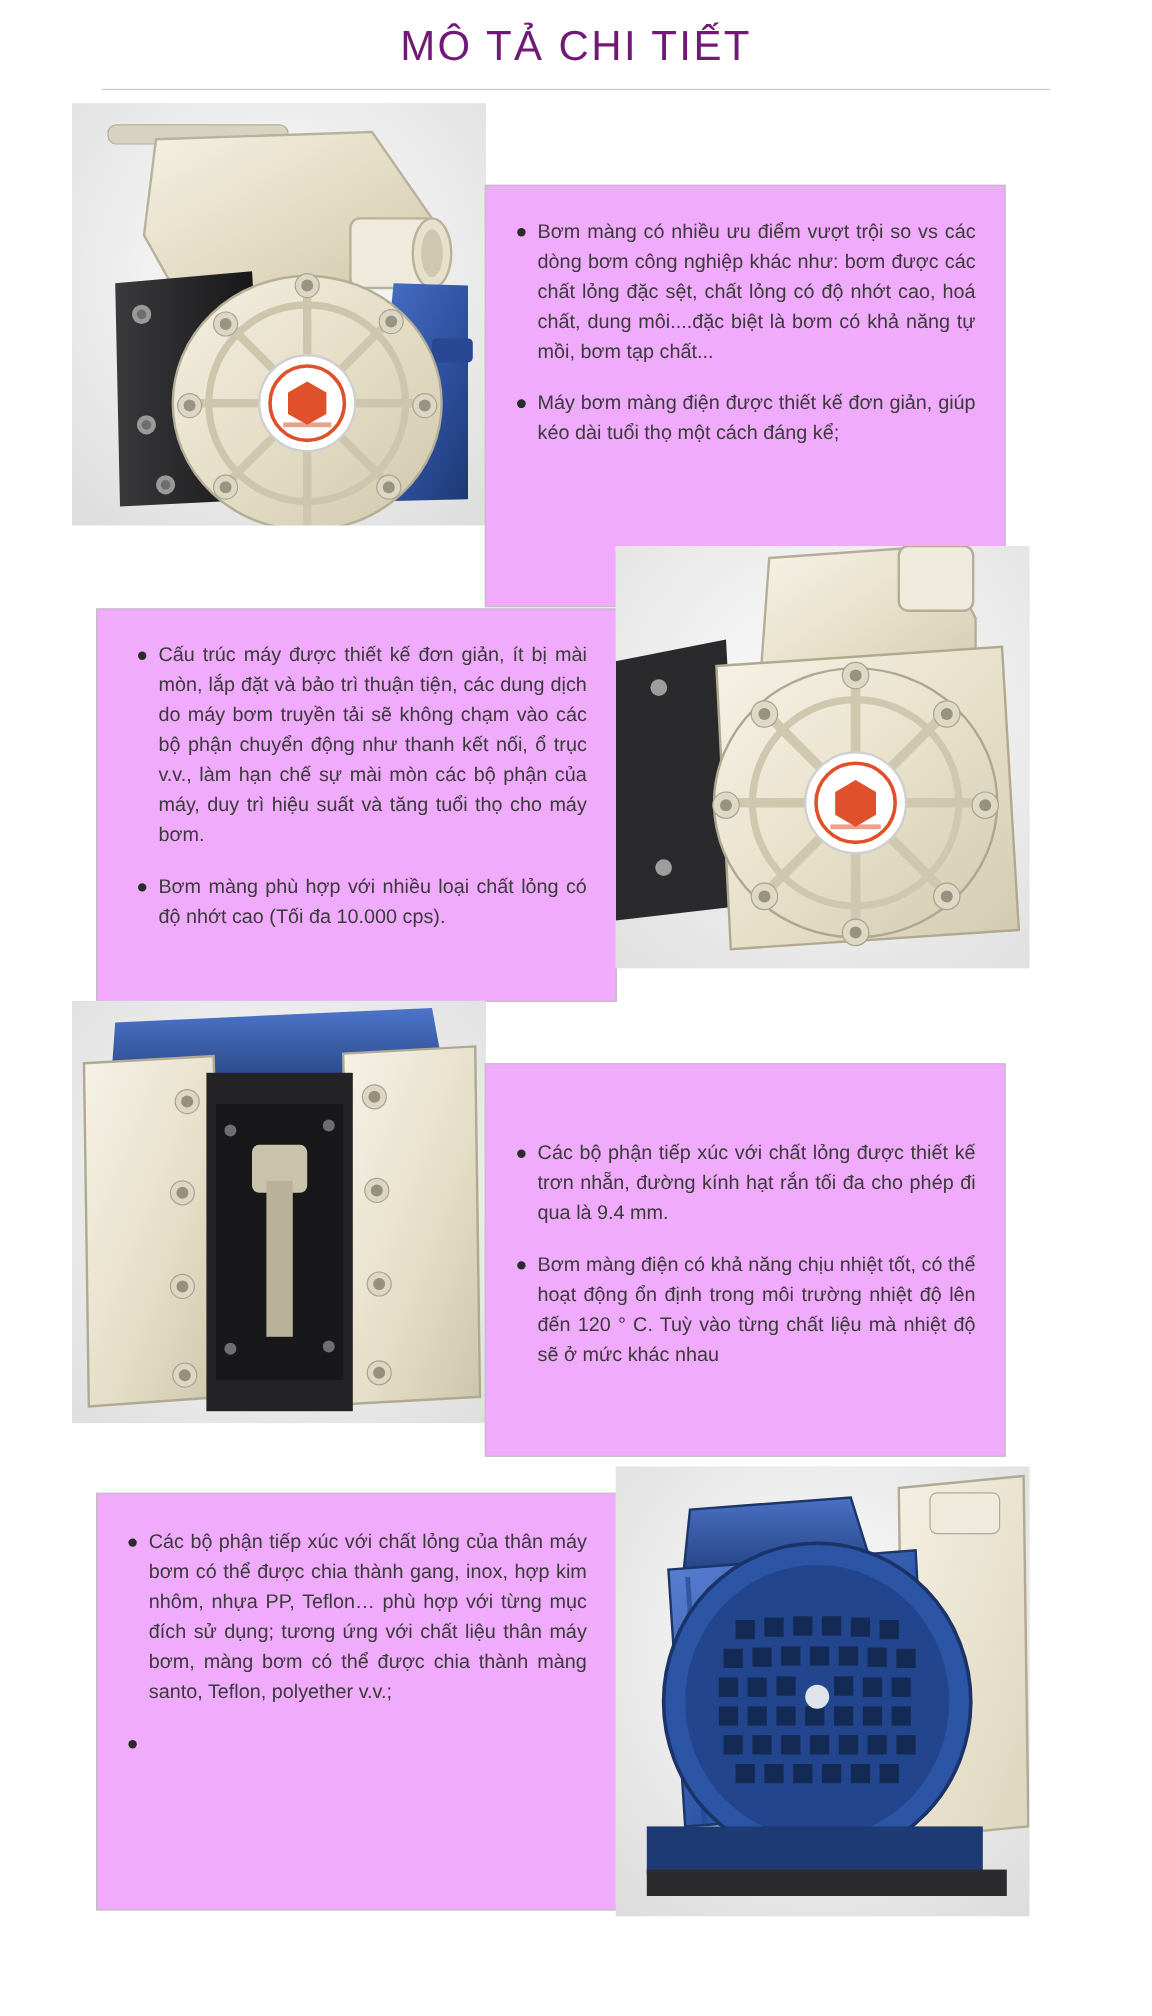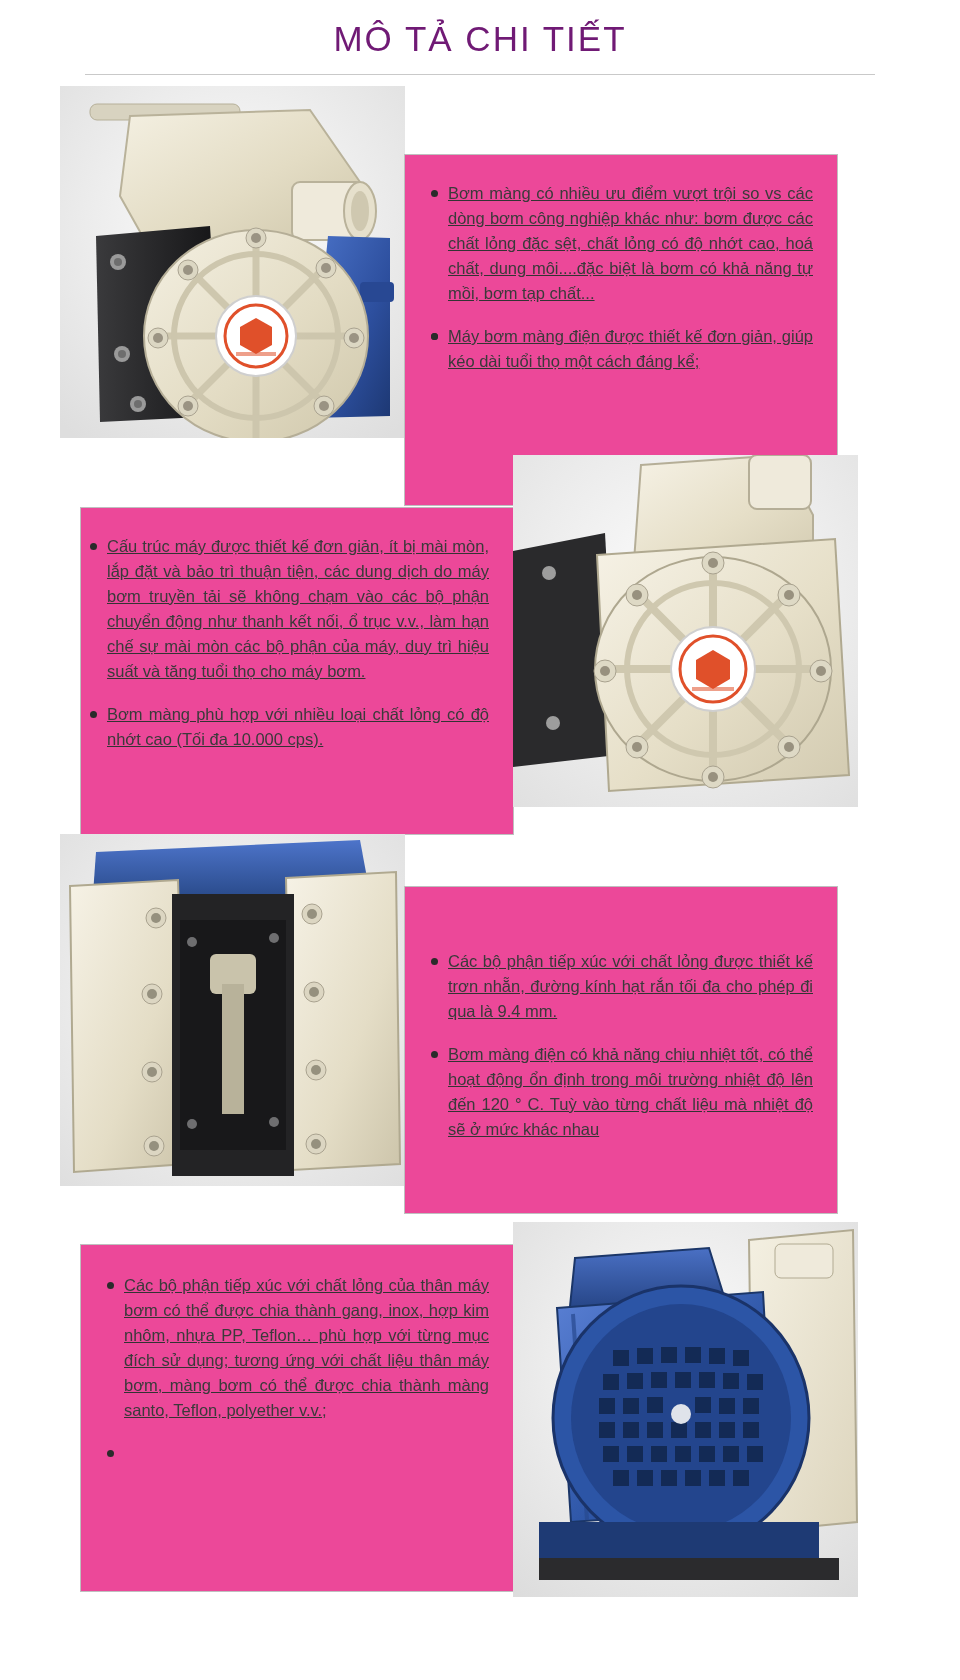--- a/index.html
+++ b/index.html
@@ -51,22 +51,21 @@
   .photo {
     position: absolute;
     overflow: hidden;
     background: #e9e9ea;
   }
 
   .textbox {
     position: absolute;
     box-sizing: border-box;
     border: 1px solid #bfbfbf;
-    background: #ec4899;
-    text-decoration: underline;
+    background: #f0abfc;
   }
 
   .para {
     font-size: 16.5px;
     line-height: 25px;
     text-align: justify;
     color: #3a3a3a;
     margin: 0 0 18px 0;
     position: relative;
     padding-left: 17px;
@@ -83,21 +82,21 @@
   }
 
   
   #sec1 { position: absolute; left: 0; top: 86px; width: 960px; height: 360px; }
   #sec1 .photo { left: 60px; top: 0px; width: 345px; height: 352px; }
   #sec1 .textbox { left: 404px; top: 68px; width: 434px; height: 352px; padding: 26px 24px 0 26px; }
 
   
   #sec2 { position: absolute; left: 0; top: 455px; width: 960px; height: 360px; }
   #sec2 .photo { left: 513px; top: 0px; width: 345px; height: 352px; }
-  #sec2 .textbox { left: 80px; top: 52px; width: 434px; height: 328px; padding: 26px 24px 0 9px; }
+  #sec2 .textbox { left: 80px; top: 52px; width: 434px; height: 328px; padding: 26px 24px 0 34px; }
 
   
   #sec3 { position: absolute; left: 0; top: 834px; width: 830px; height: 360px; }
   #sec3 .photo { left: 60px; top: 0px; width: 345px; height: 352px; }
   #sec3 .textbox { left: 404px; top: 52px; width: 434px; height: 328px; padding: 62px 24px 0 26px; }
 
   
   #sec4 { position: absolute; left: 0; top: 1206px; width: 804px; height: 400px; }
   #sec4 .photo { left: 513px; top: 16px; width: 345px; height: 375px; }
   #sec4 .textbox { left: 80px; top: 38px; width: 434px; height: 348px; padding: 28px 24px 0 26px; }

